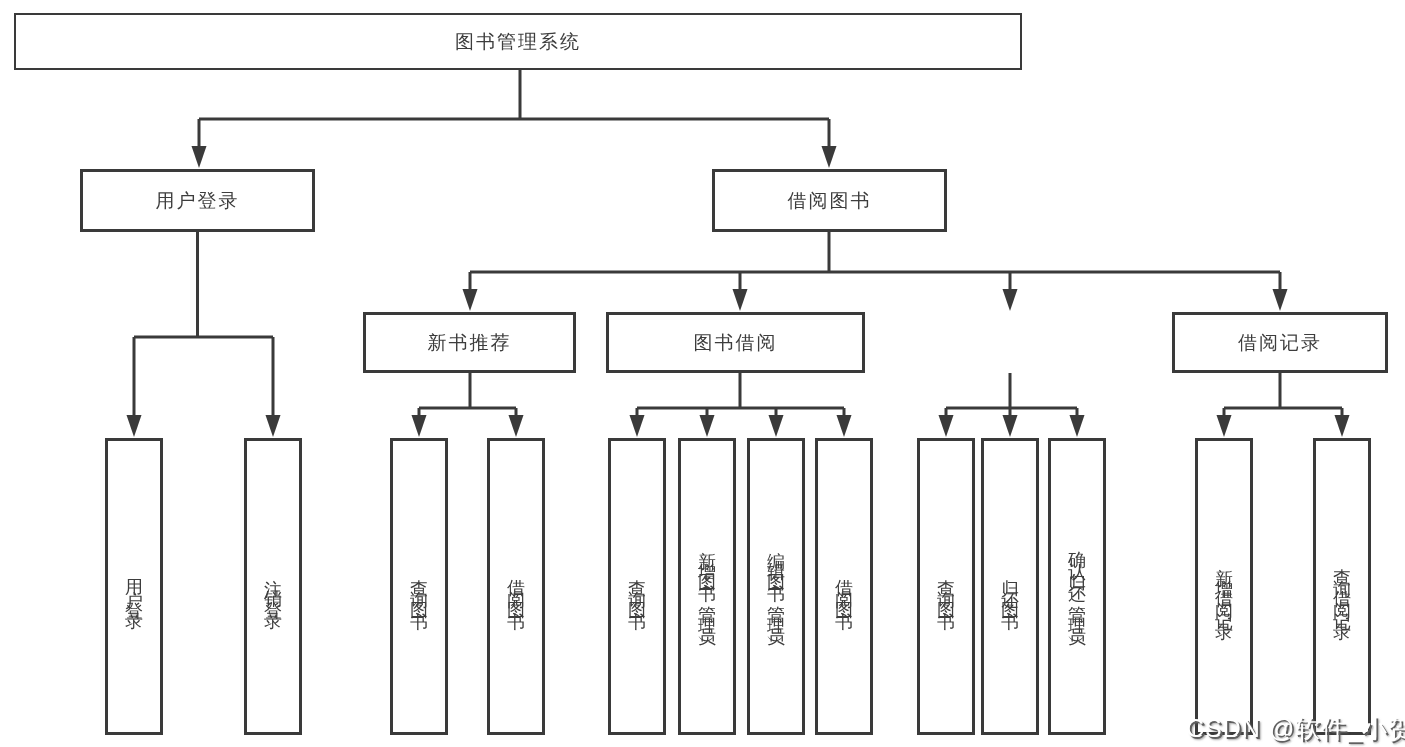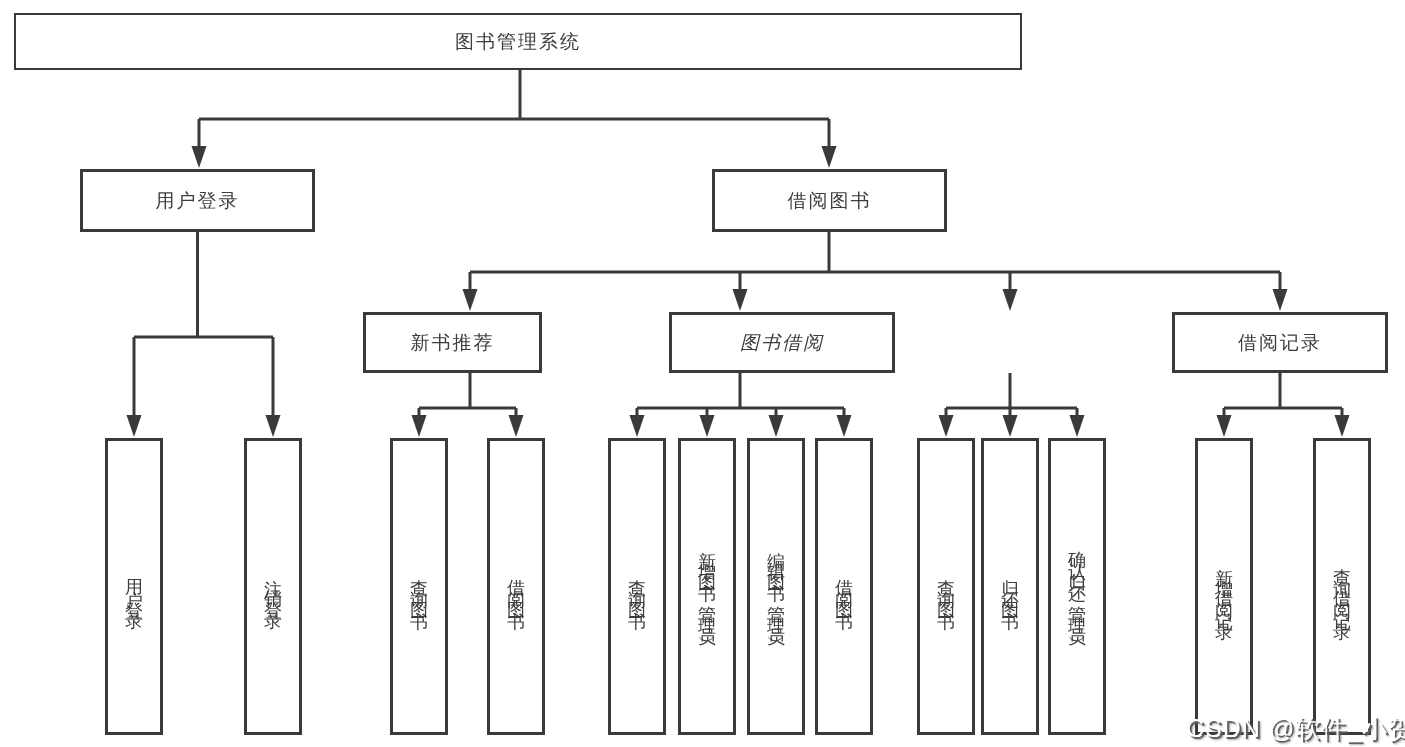--- a/index.html
+++ b/index.html
@@ -113,24 +113,24 @@
     <span>图书管理系统</span>
   </div>
 
   <div class="node lvl2" style="left:80px;">
     <span>用户登录</span>
   </div>
   <div class="node lvl2" style="left:712px;">
     <span>借阅图书</span>
   </div>
 
-  <div class="node lvl3" style="left:363px;width:179px;">
+  <div class="node lvl3" style="left:363px;width:213px;">
     <span>新书推荐</span>
   </div>
-  <div class="node lvl3" style="left:669px;width:226px;font-style:italic;">
+  <div class="node lvl3" style="left:606px;width:259px;">
     <span>图书借阅</span>
   </div>
   <div class="node lvl3" style="left:1172px;width:216px;">
     <span>借阅记录</span>
   </div>
 
   <div class="leaf" style="left:105px;">用户登录</div>
   <div class="leaf" style="left:244px;">注销登录</div>
 
   <div class="leaf" style="left:390px;">查询图书</div>

